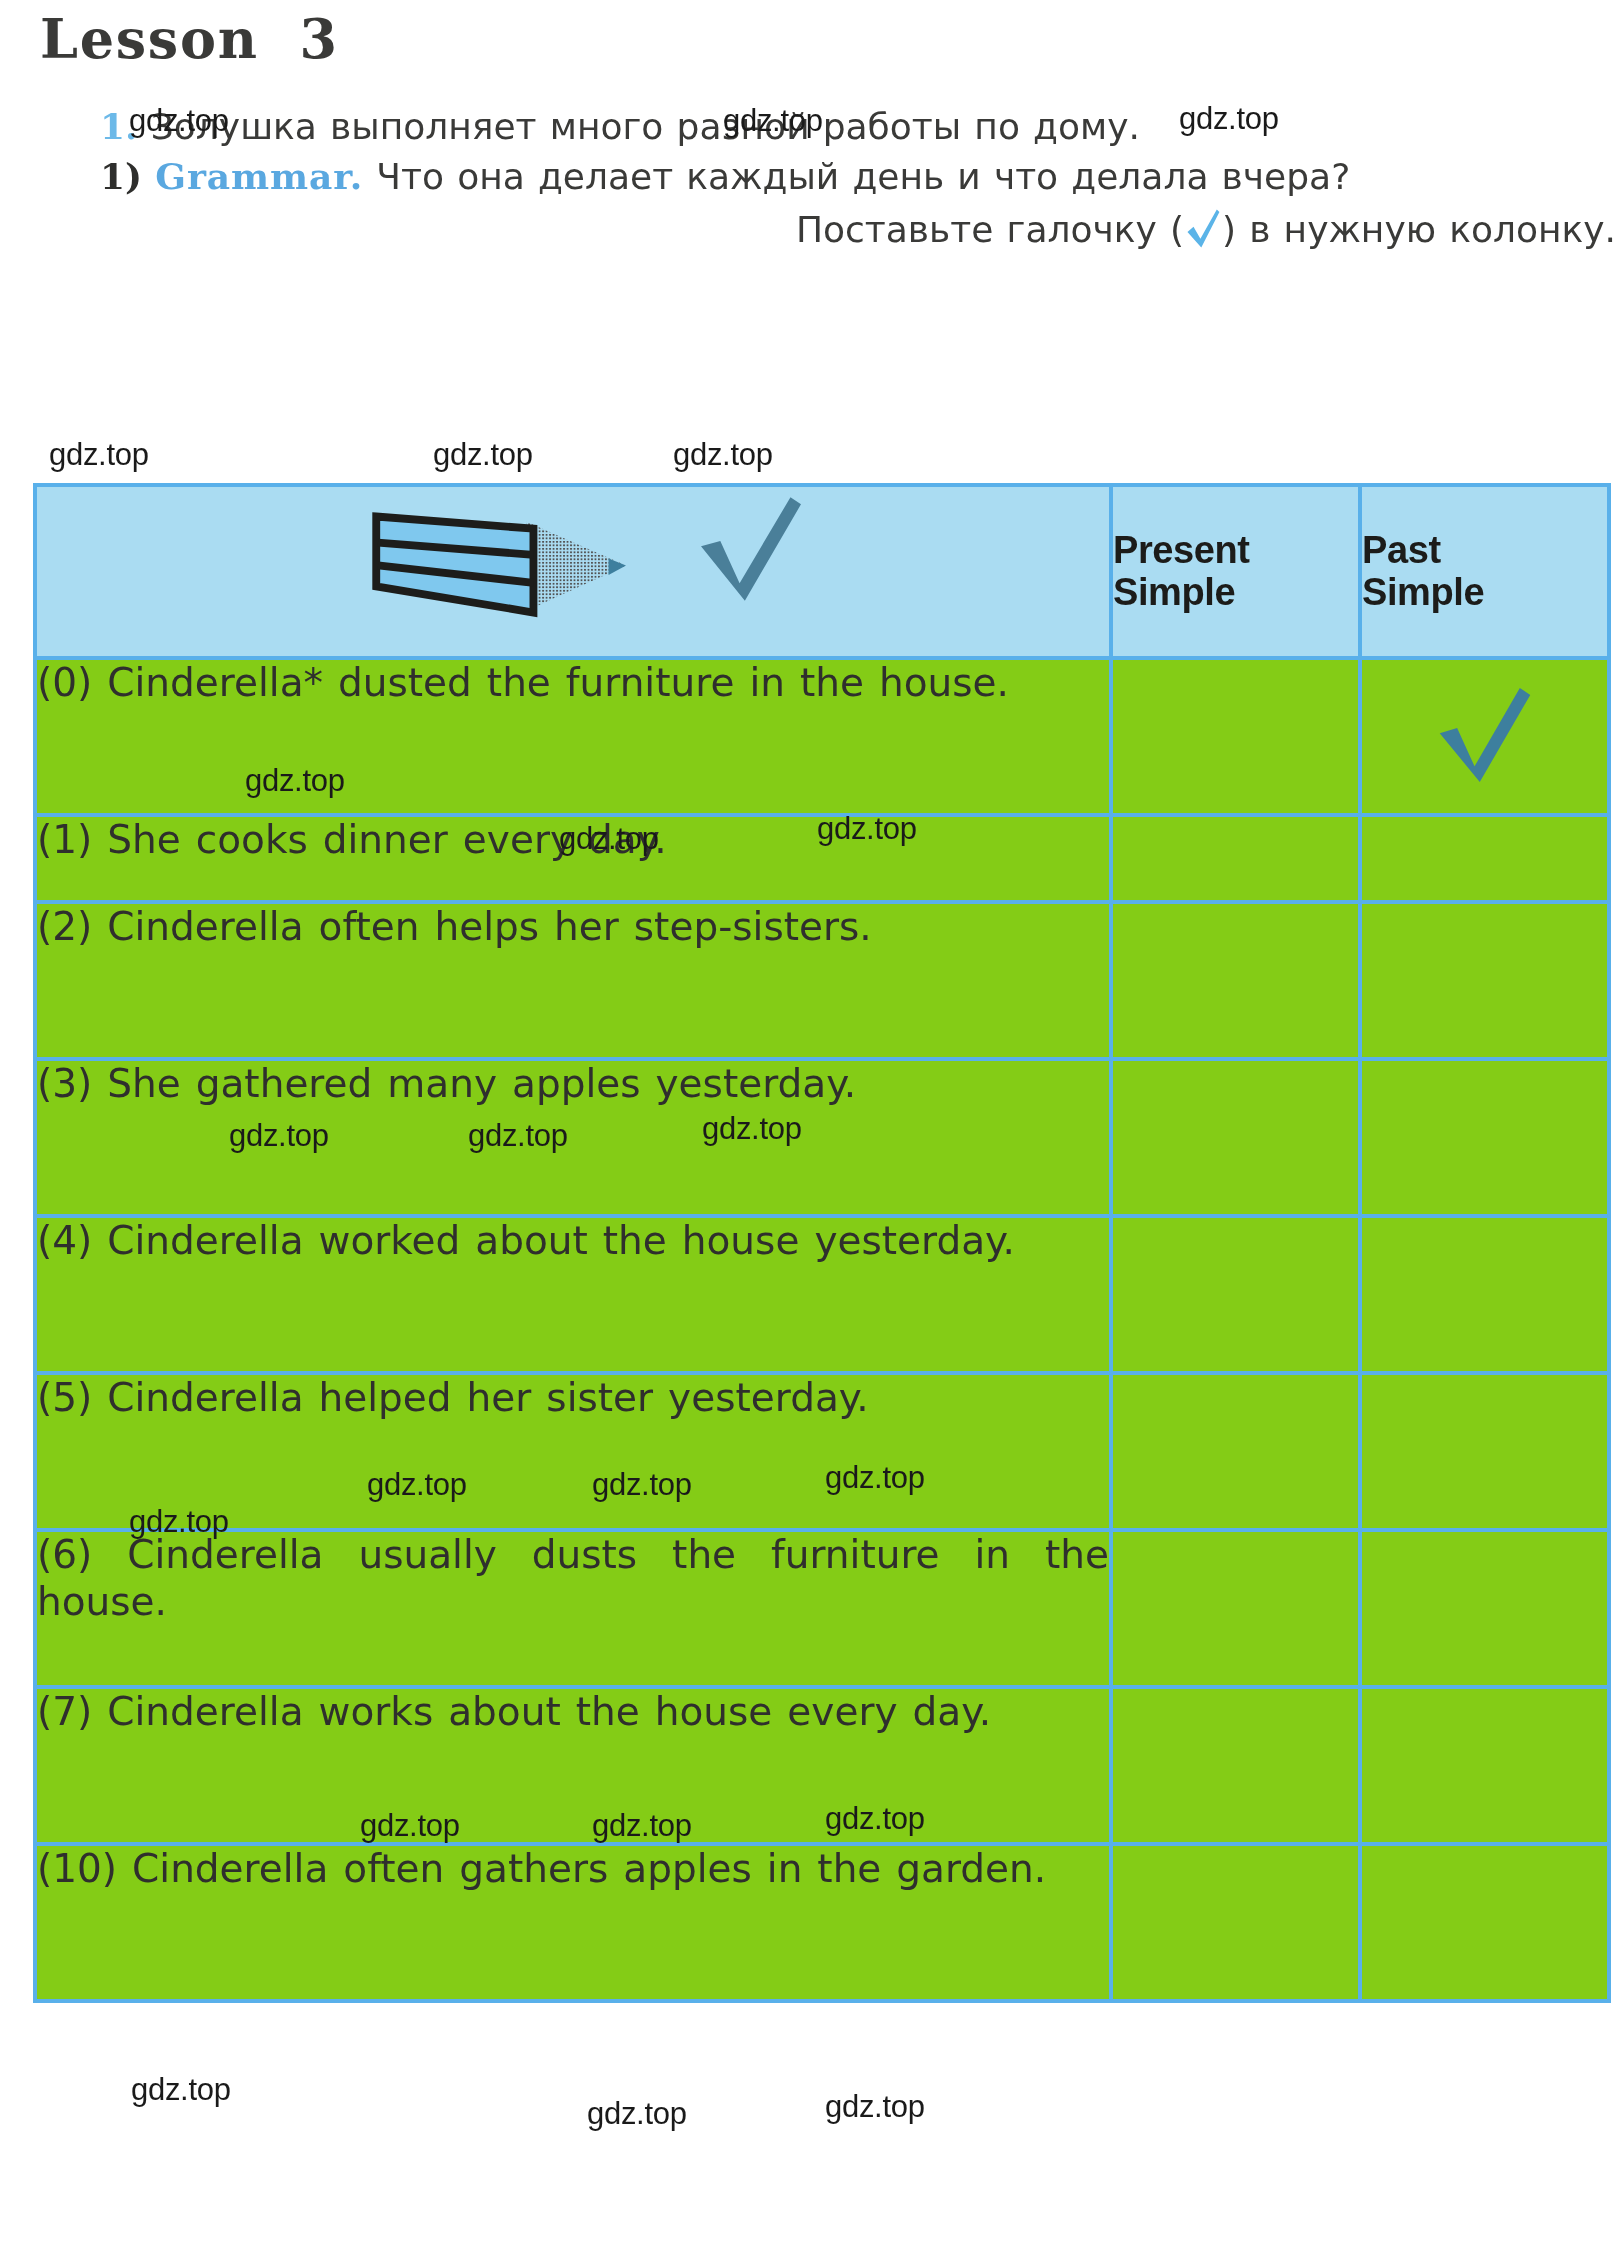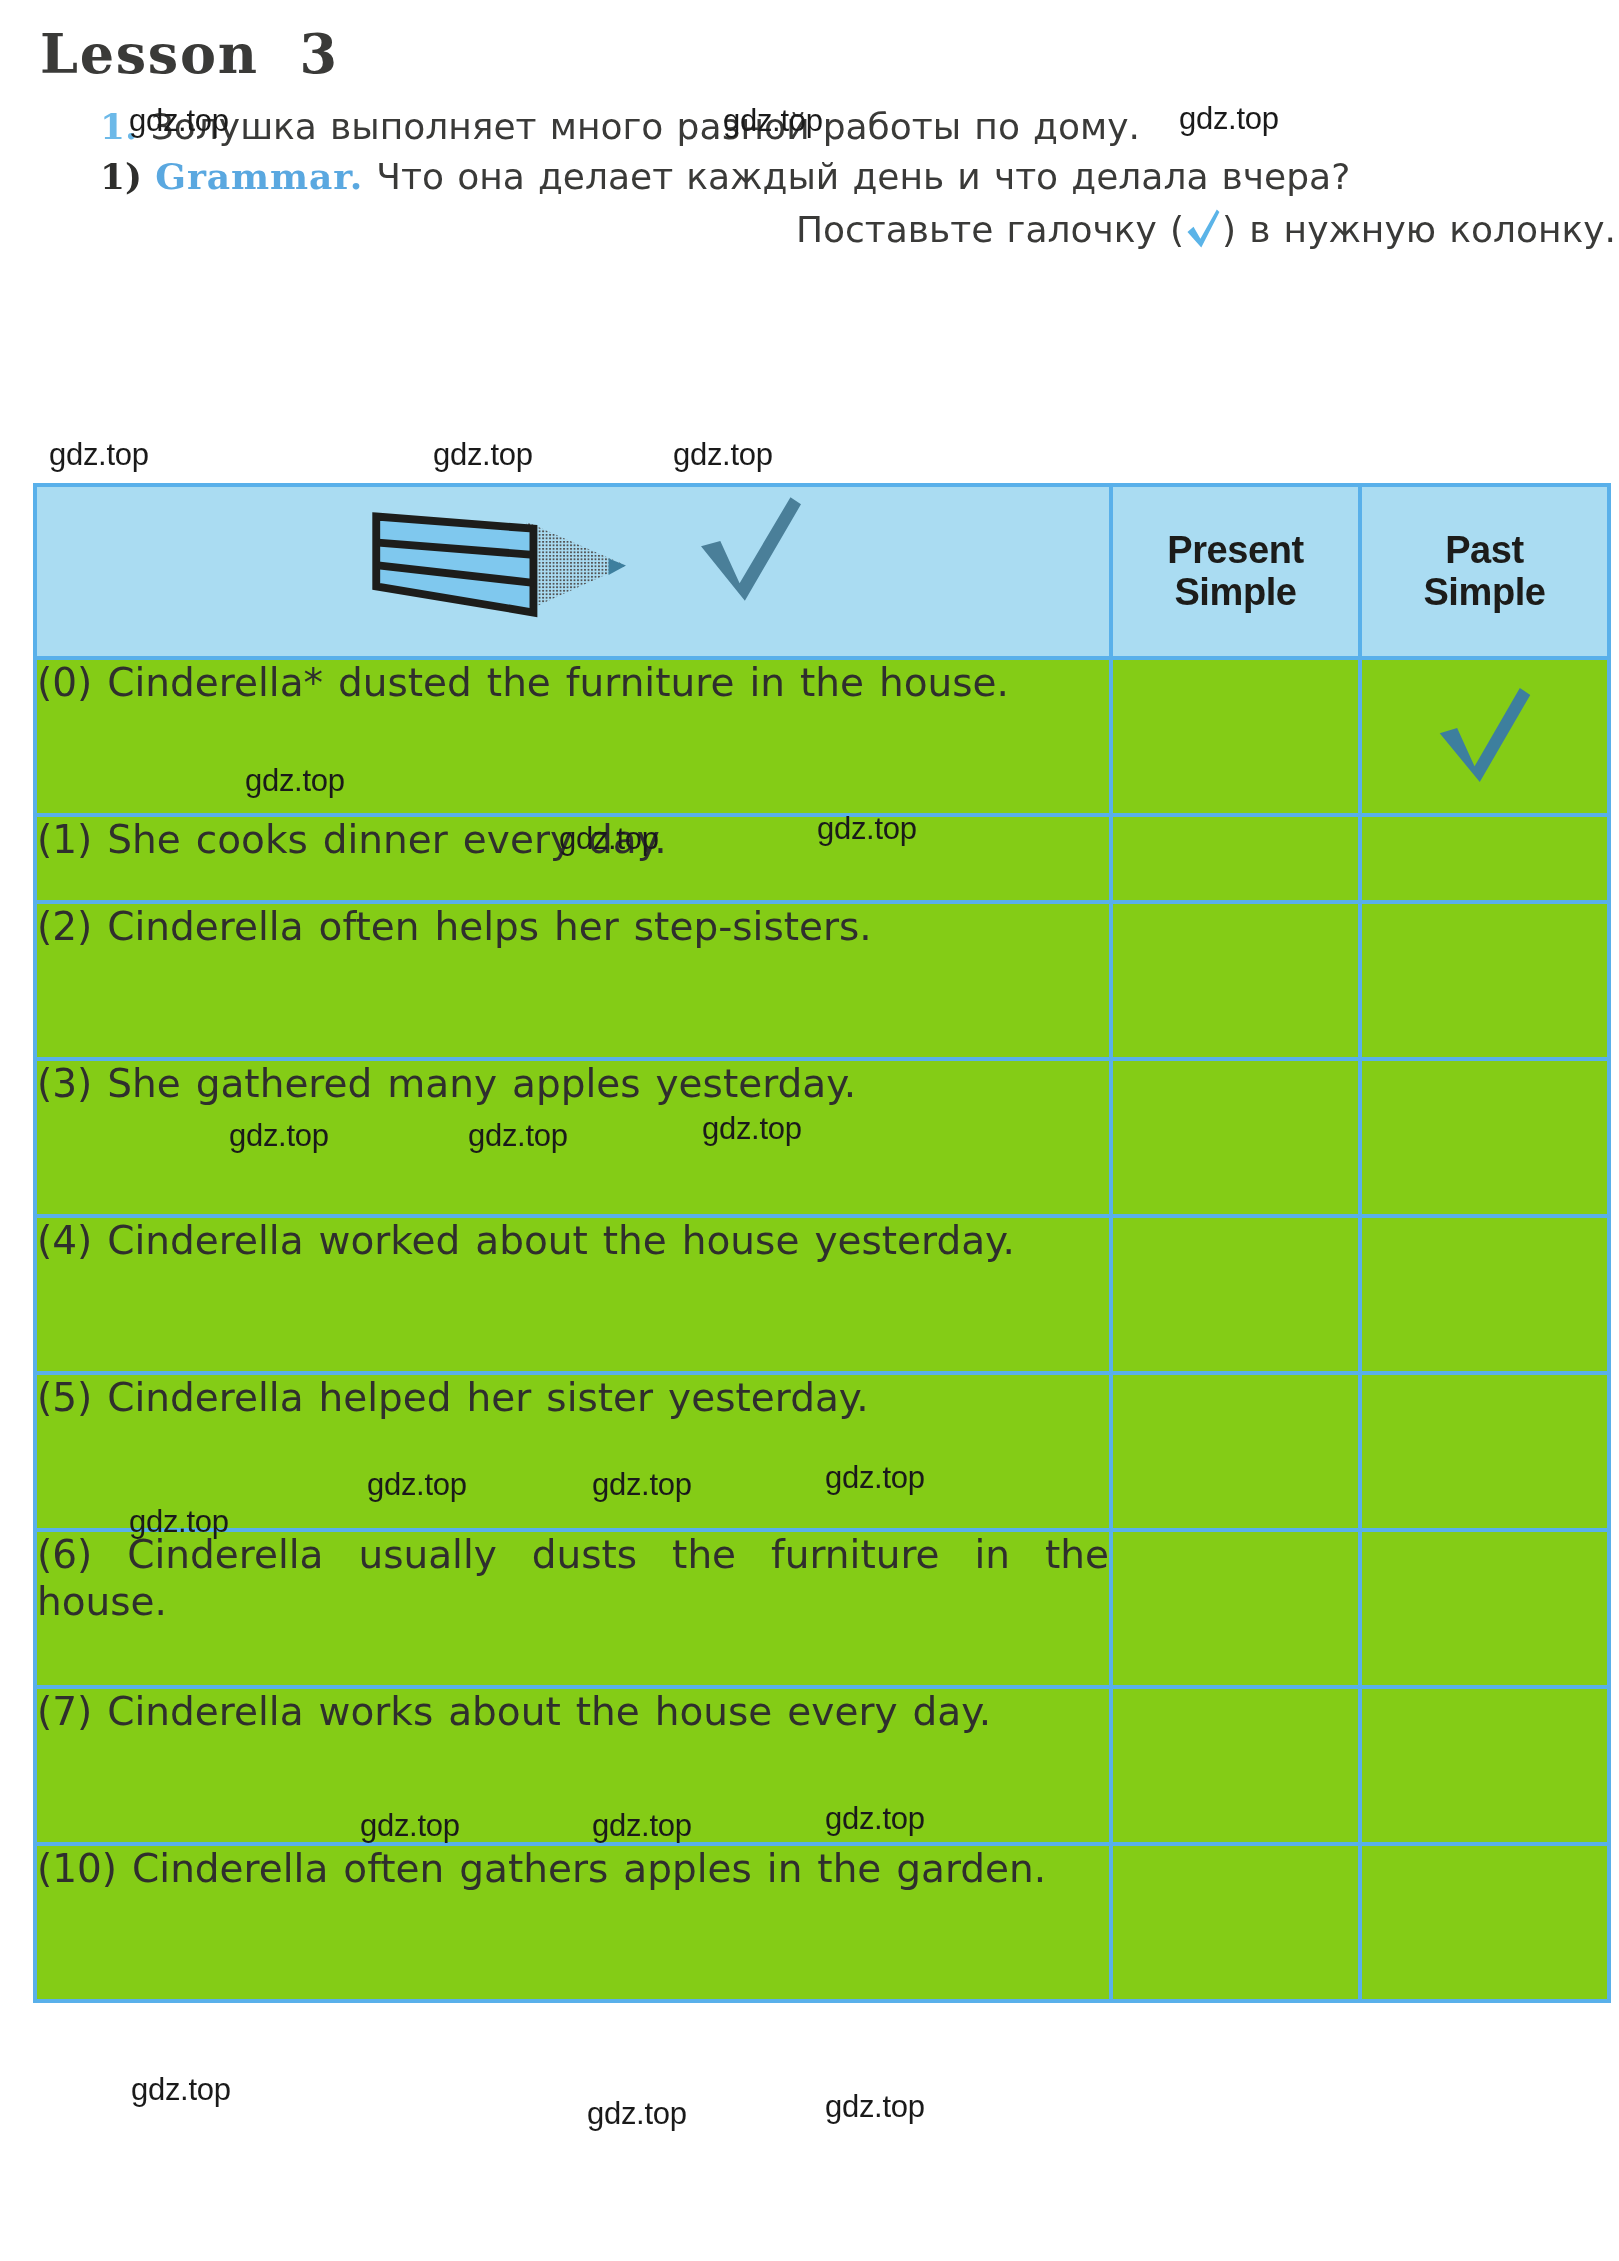--- a/index.html
+++ b/index.html
@@ -27,21 +27,20 @@
   .lesson-title {
     position: absolute;
     left: 40px;
     top: 7px;
     font-family: "DejaVu Serif", serif;
     font-weight: bold;
     font-size: 54px;
     letter-spacing: 1.7px;
     color: #3a3a38;
     white-space: pre;
-    margin-top: 15px;
   }
 
   
   .intro {
     position: absolute;
     left: 70px;
     top: 105px;
     width: 1546px;
     font-size: 36px;
     line-height: 1.18;
@@ -110,21 +109,21 @@
   .head-icons {
     position: relative;
     height: 169px;
   }
   .head-colhdr {
     font-family: "Liberation Sans", sans-serif;
     font-weight: bold;
     font-size: 38px;
     line-height: 1.08;
     color: #1c1c1a;
-    text-align: center;
+    text-align: left;
     letter-spacing: -0.4px;
   }
 
   
   .pencil {
     position: absolute;
     left: 334px;
     top: 19px;
     width: 262px;
     height: 131px;

